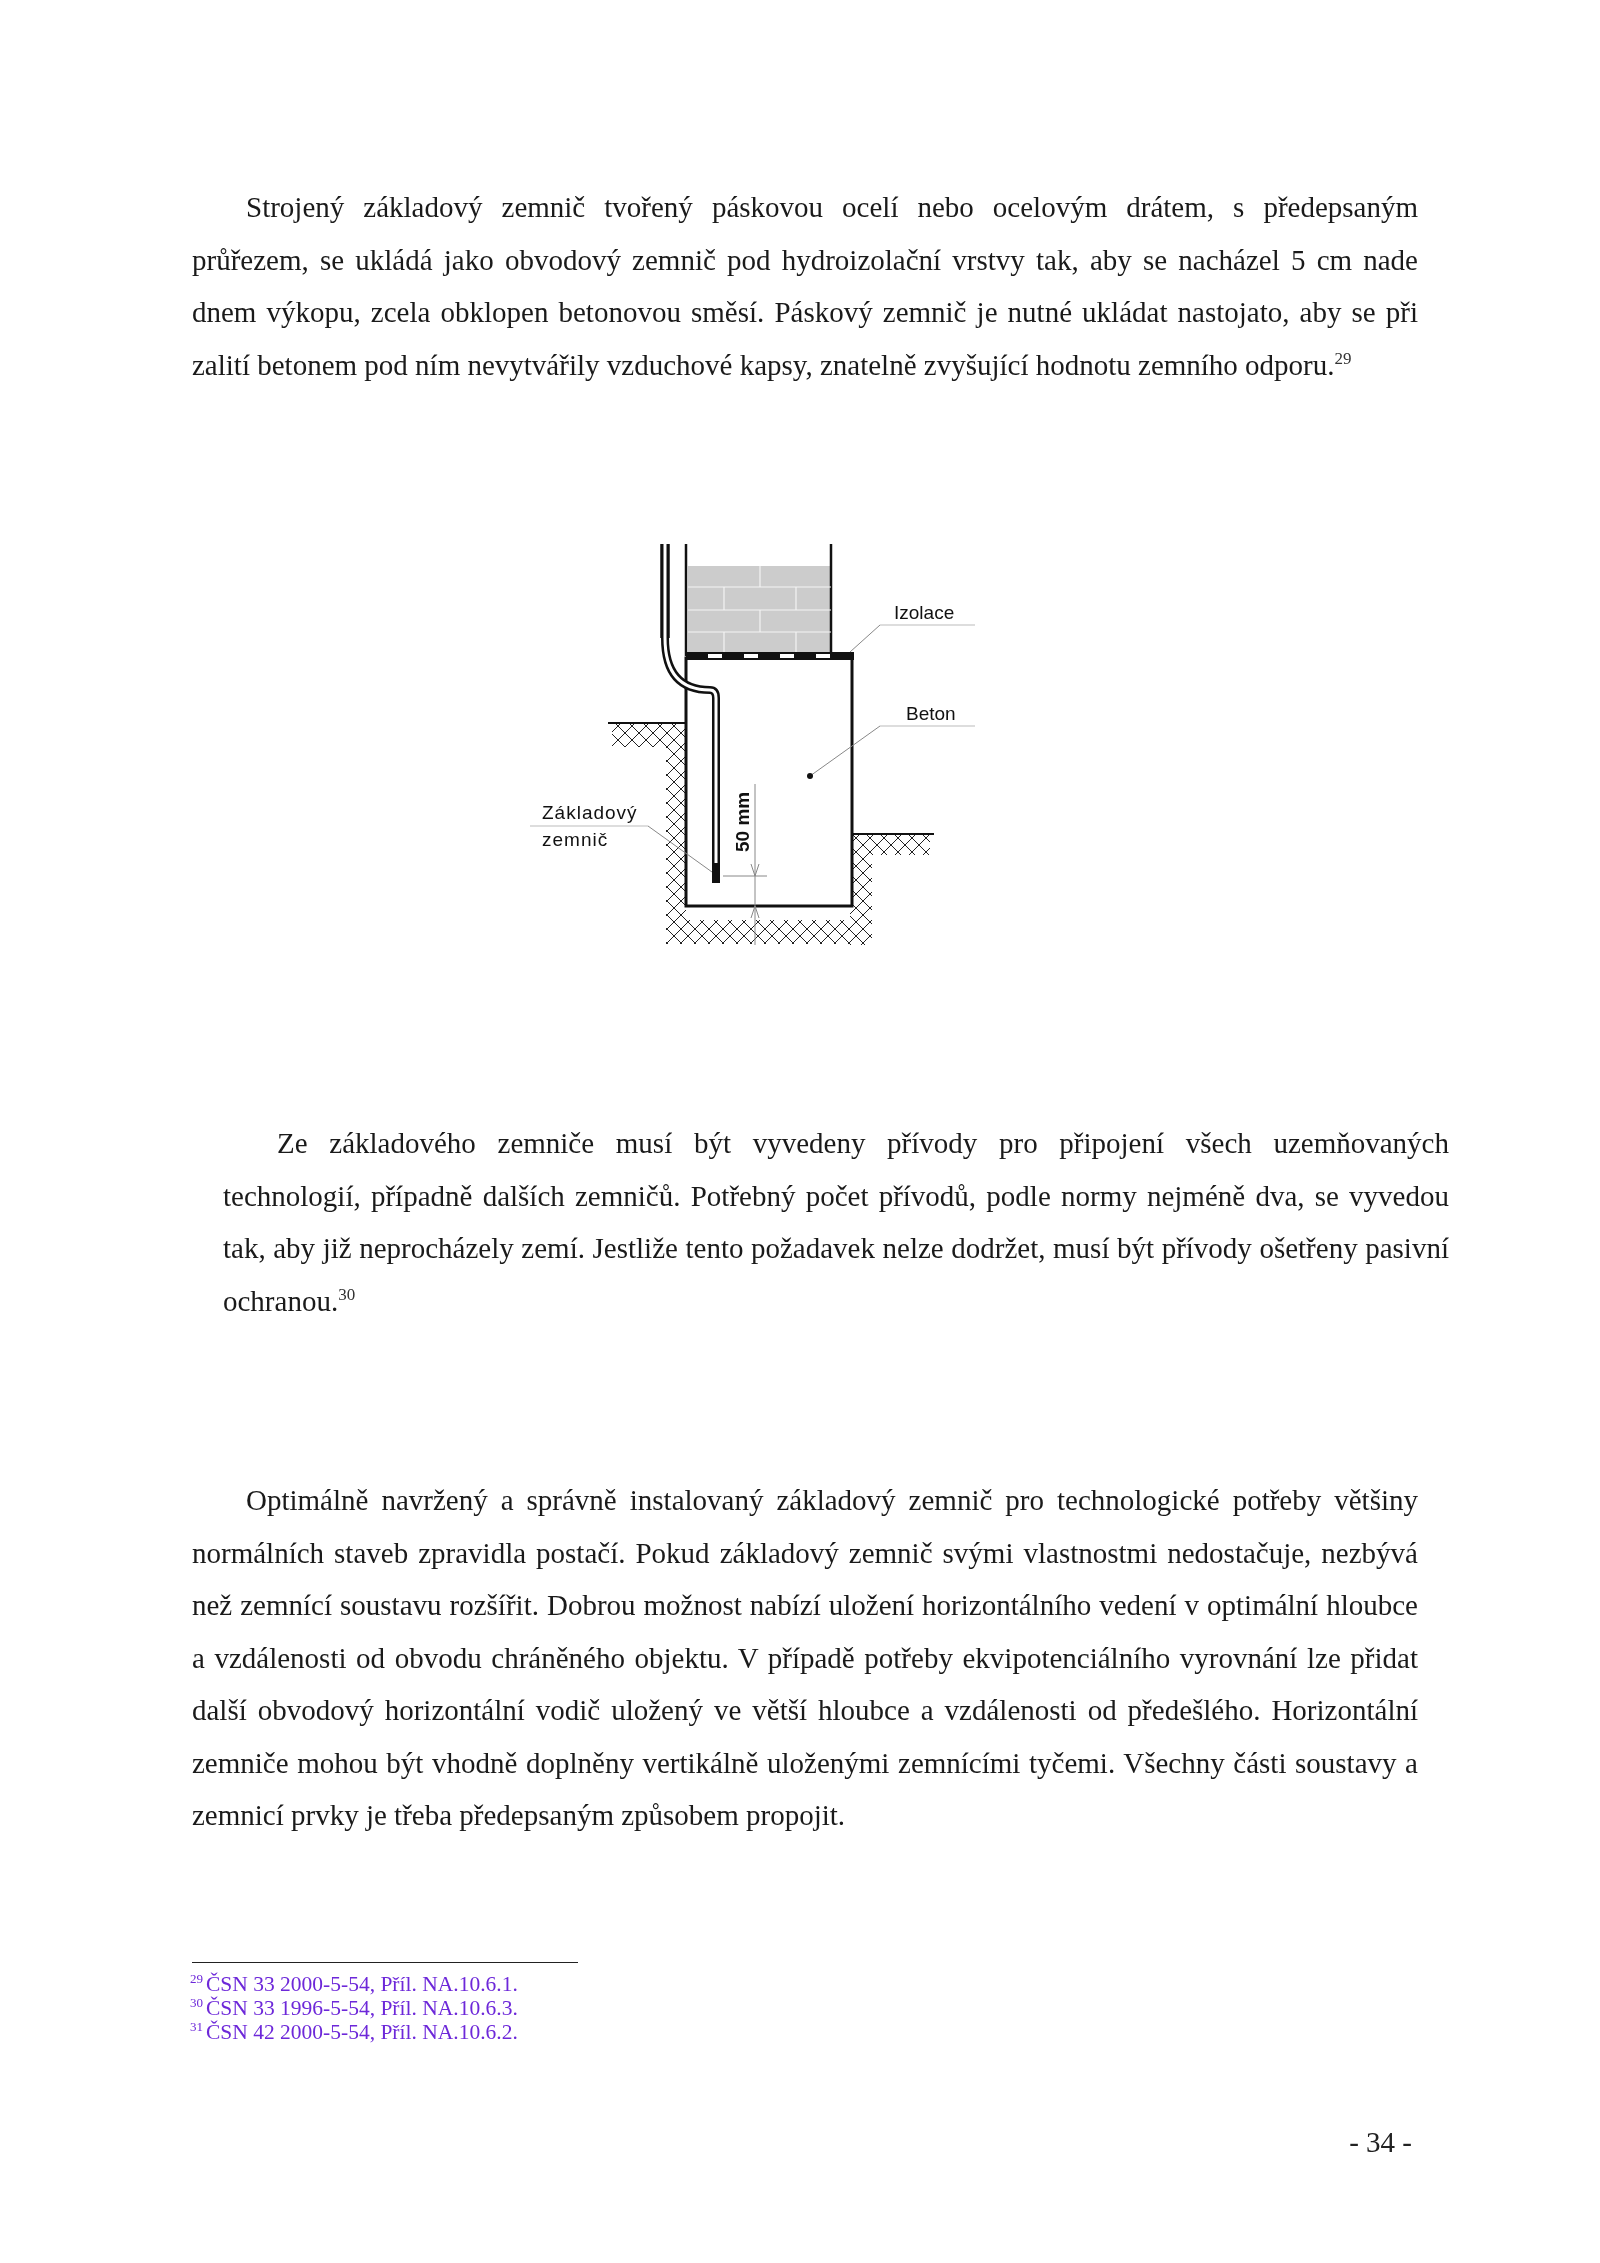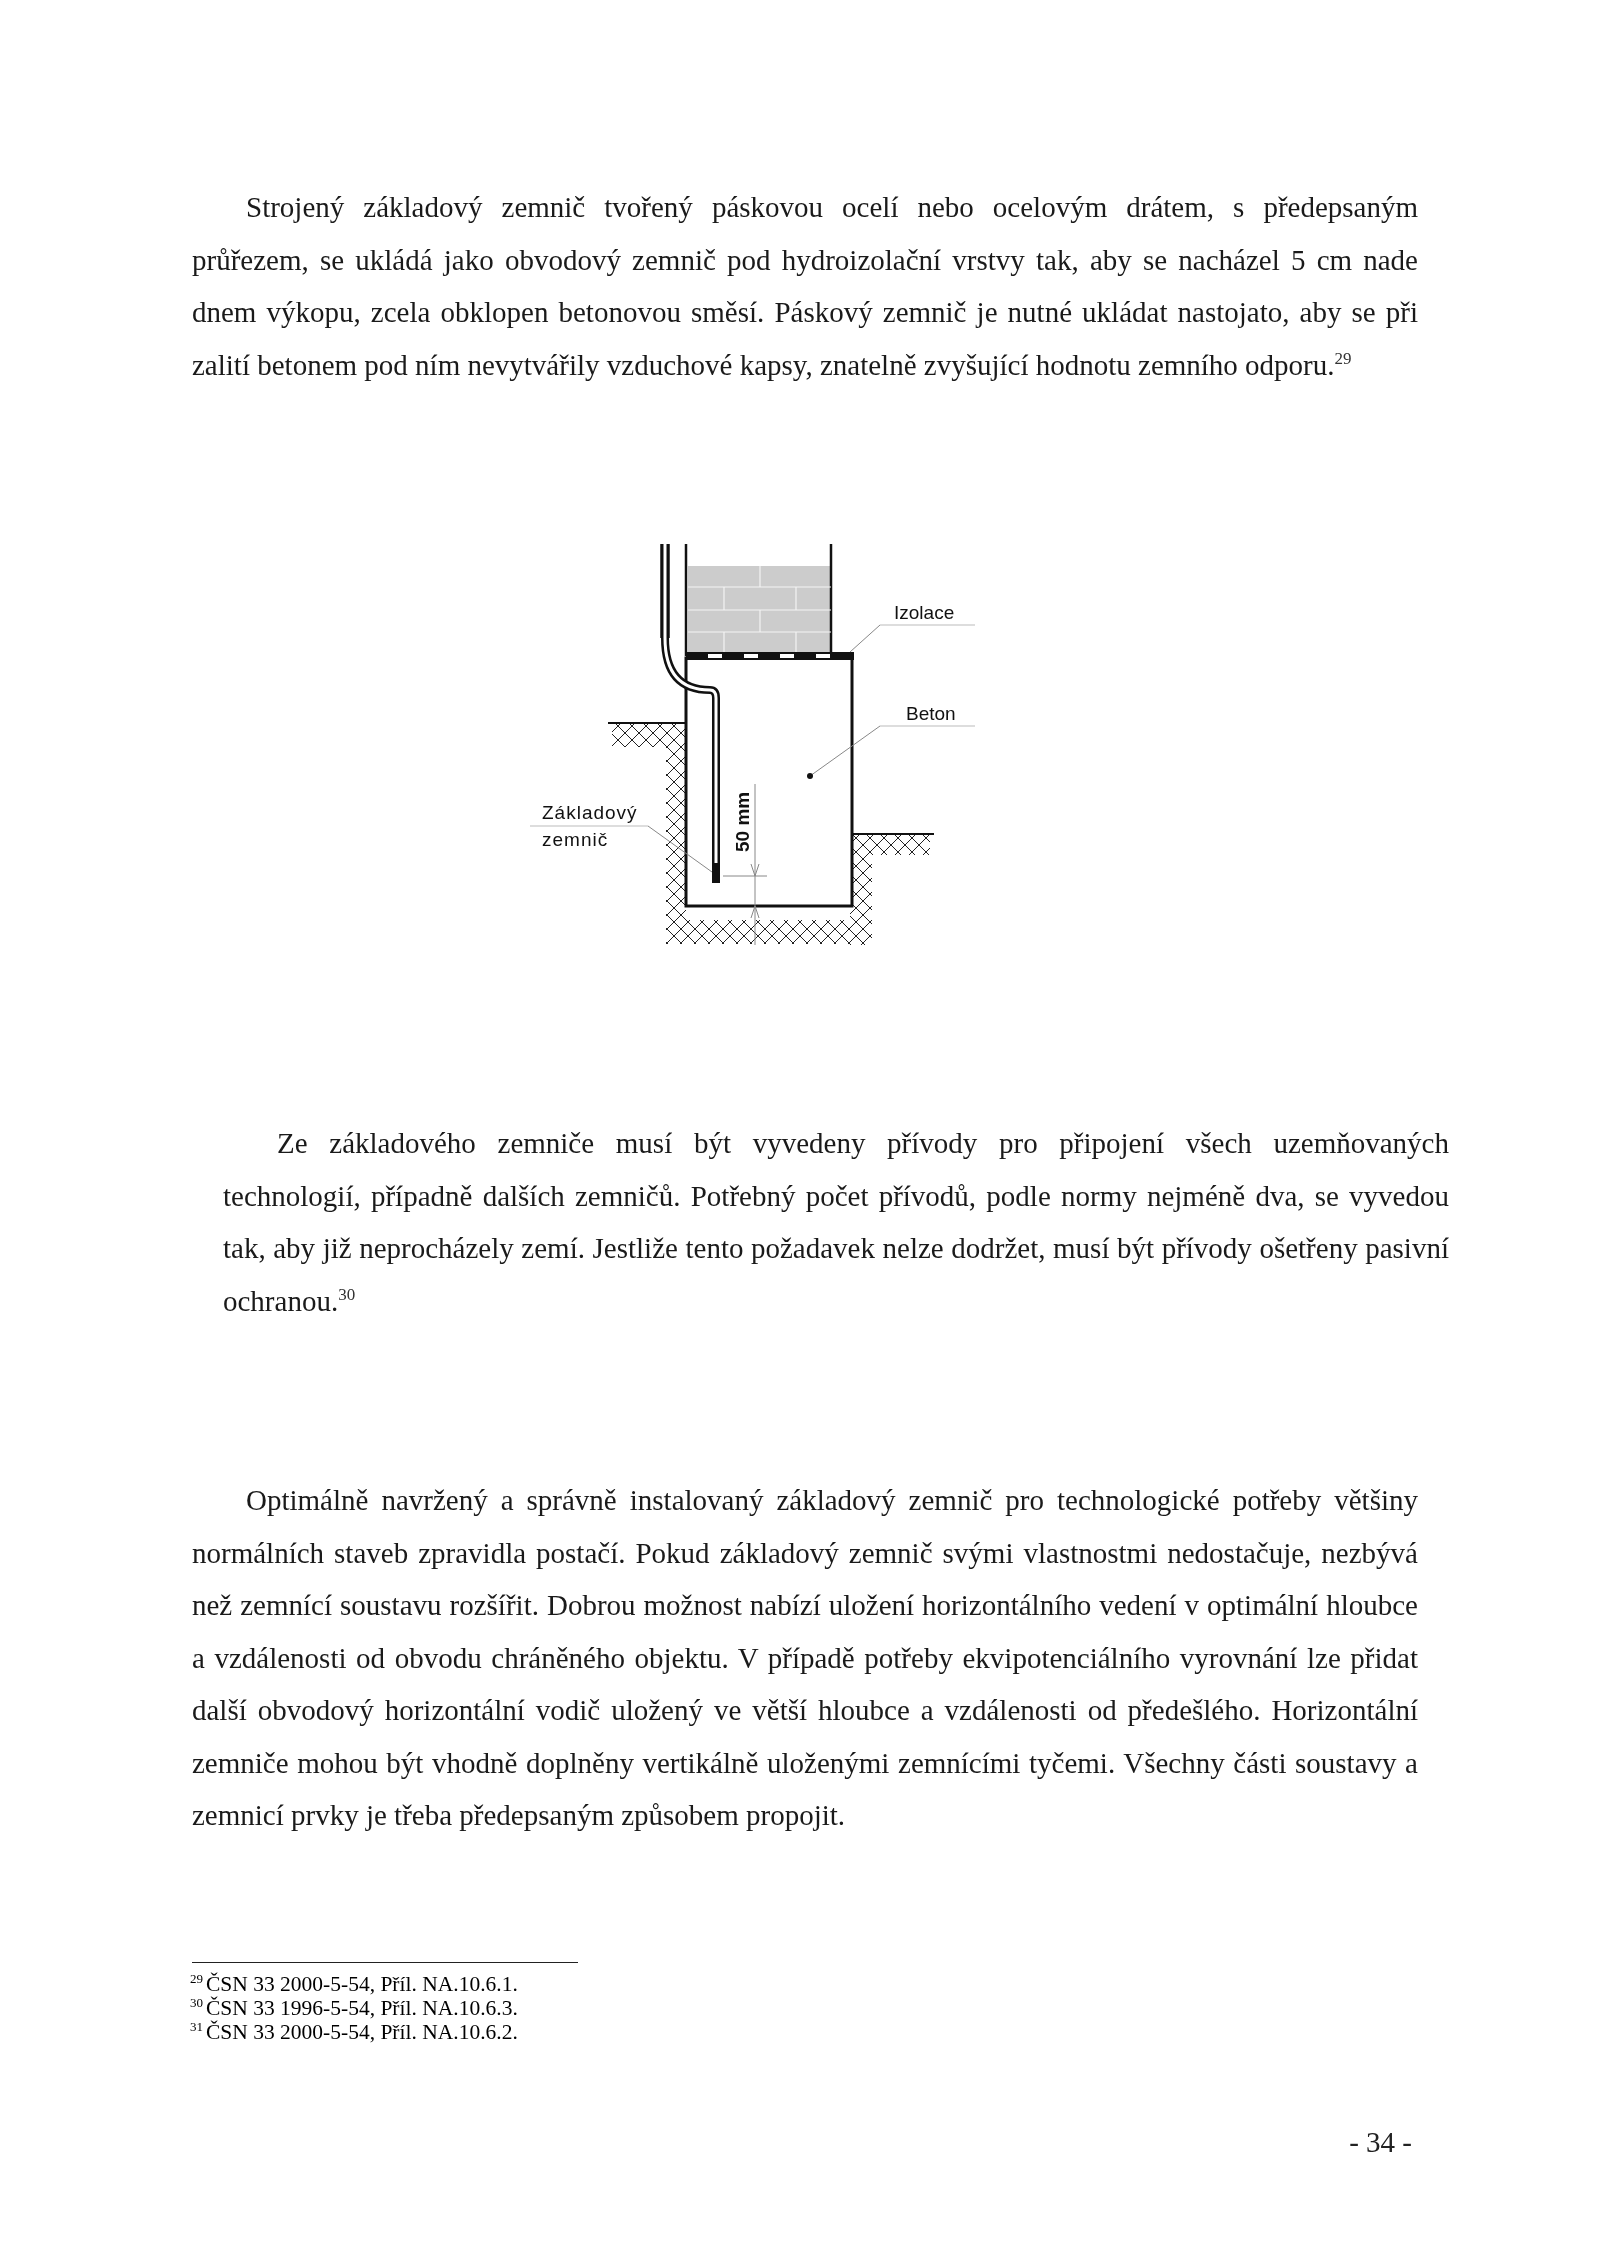--- a/index.html
+++ b/index.html
@@ -18,21 +18,21 @@
   #p3 { top: 1333px; }
   #p4 { top: 1474px; }
   .figure { position: absolute; left: 520px; top: 530px; width: 460px; height: 420px; }
   .caption {
     position: absolute; left: 249px; top: 1008px;
     font-family: "Liberation Sans", "DejaVu Sans", sans-serif;
     font-style: italic; font-weight: bold; font-size: 23px; color: #111;
     white-space: pre;
   }
   .fn-rule { position: absolute; left: 192px; top: 1962px; width: 386px; height: 0; border-top: 1.5px solid #222; }
-  .footnotes { position: absolute; left: 190px; top: 1972px; font-family: "Liberation Serif", "DejaVu Serif", serif; font-size: 21.5px; line-height: 24px; color: #000000; }
+  .footnotes { position: absolute; left: 190px; top: 1972px; font-family: "Liberation Serif", "DejaVu Serif", serif; font-size: 21.5px; line-height: 24px; color: #6d28d9; }
   .footnotes .fn sup { font-size: 13px; vertical-align: super; line-height: 0; margin-right: 3px; }
   .pagenum { position: absolute; left: 0; width: 1412px; top: 2126px; text-align: right; font-family: "Liberation Serif", "DejaVu Serif", serif; font-size: 29px; color: #222; }
   .lbl { font-family: "Liberation Sans", "DejaVu Sans", sans-serif; font-size: 19px; fill: #111; }
 </style>
 </head>
 <body>
 
 <div class="page">
 
   <p class="para" id="p1"><span class="indent"></span><span>Strojený základový zemnič tvořený páskovou ocelí nebo ocelovým drátem, s předepsaným průřezem, se ukládá jako obvodový zemnič pod hydroizolační vrstvy tak, aby se nacházel 5 cm nade dnem výkopu, zcela obklopen betonovou směsí. Páskový zemnič je nutné ukládat nastojato, aby se při zalití betonem pod ním nevytvářily vzduchové kapsy, znatelně zvyšující hodnotu zemního odporu.</span><sup>29</sup></p>
@@ -119,17 +119,17 @@
   <p class="para" id="p2"><span class="indent"></span><span>Ze základového zemniče musí být vyvedeny přívody pro připojení všech uzemňovaných technologií, případně dalších zemničů. Potřebný počet přívodů, podle normy nejméně dva, se vyvedou tak, aby již neprocházely zemí. Jestliže tento požadavek nelze dodržet, musí být přívody ošetřeny pasivní ochranou.</span><sup>30</sup></p>
 
 
   <p class="para" id="p4"><span class="indent"></span><span>Optimálně navržený a správně instalovaný základový zemnič pro technologické potřeby většiny normálních staveb zpravidla postačí. Pokud základový zemnič svými vlastnostmi nedostačuje, nezbývá než zemnící soustavu rozšířit. Dobrou možnost nabízí uložení horizontálního vedení v optimální hloubce a vzdálenosti od obvodu chráněného objektu. V případě potřeby ekvipotenciálního vyrovnání lze přidat další obvodový horizontální vodič uložený ve větší hloubce a vzdálenosti od předešlého.  Horizontální zemniče mohou být vhodně doplněny vertikálně uloženými zemnícími tyčemi. Všechny části soustavy a zemnicí prvky je třeba předepsaným způsobem propojit.</span></p>
 
   <div class="fn-rule"></div>
 
   <div class="footnotes">
     <div class="fn"><sup>29</sup><span>ČSN 33 2000-5-54, Příl. NA.10.6.1.</span></div>
     <div class="fn"><sup>30</sup><span>ČSN 33 1996-5-54, Příl. NA.10.6.3.</span></div>
-    <div class="fn"><sup>31</sup><span>ČSN 33 2000-5-54, Příl. NA.10.6.2.</span></div>
+    <div class="fn"><sup>31</sup><span>ČSN 42 2000-5-54, Příl. NA.10.6.2.</span></div>
   </div>
 
   <div class="pagenum">- 34 -</div>
 </div>
 
 </body></html>

